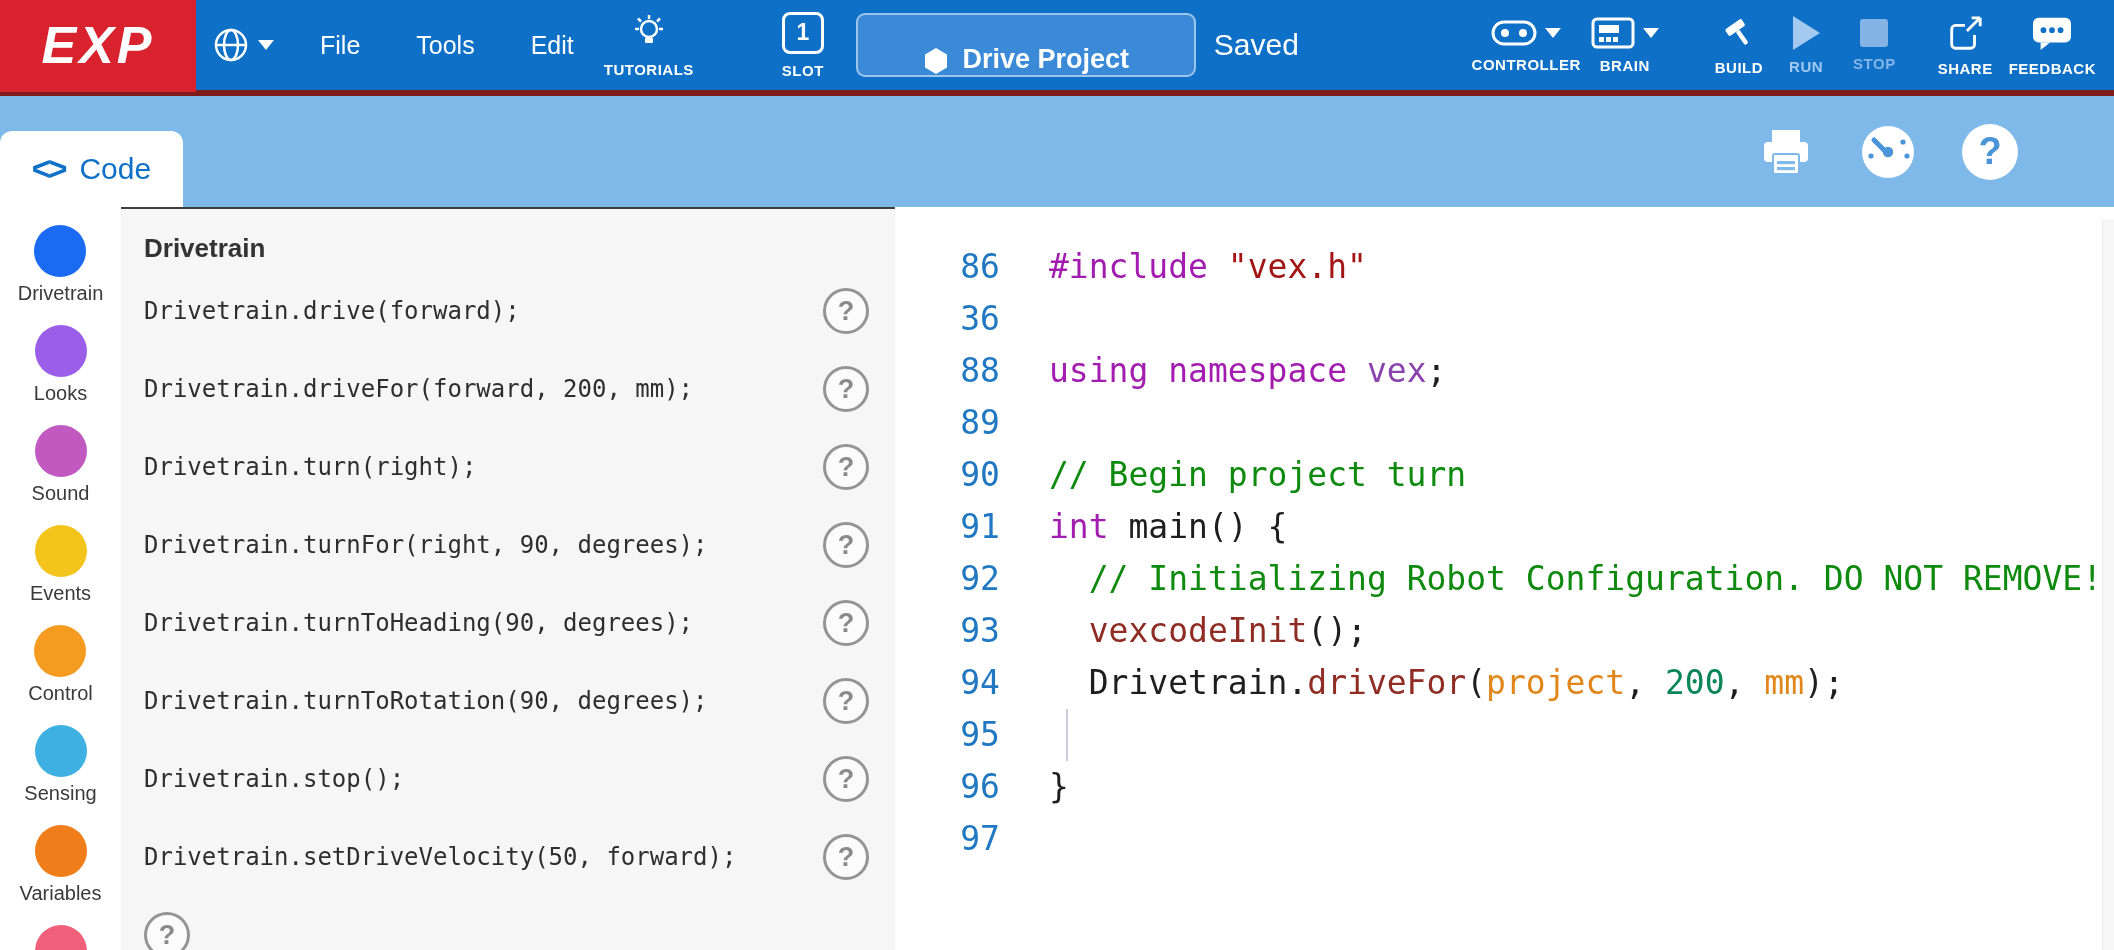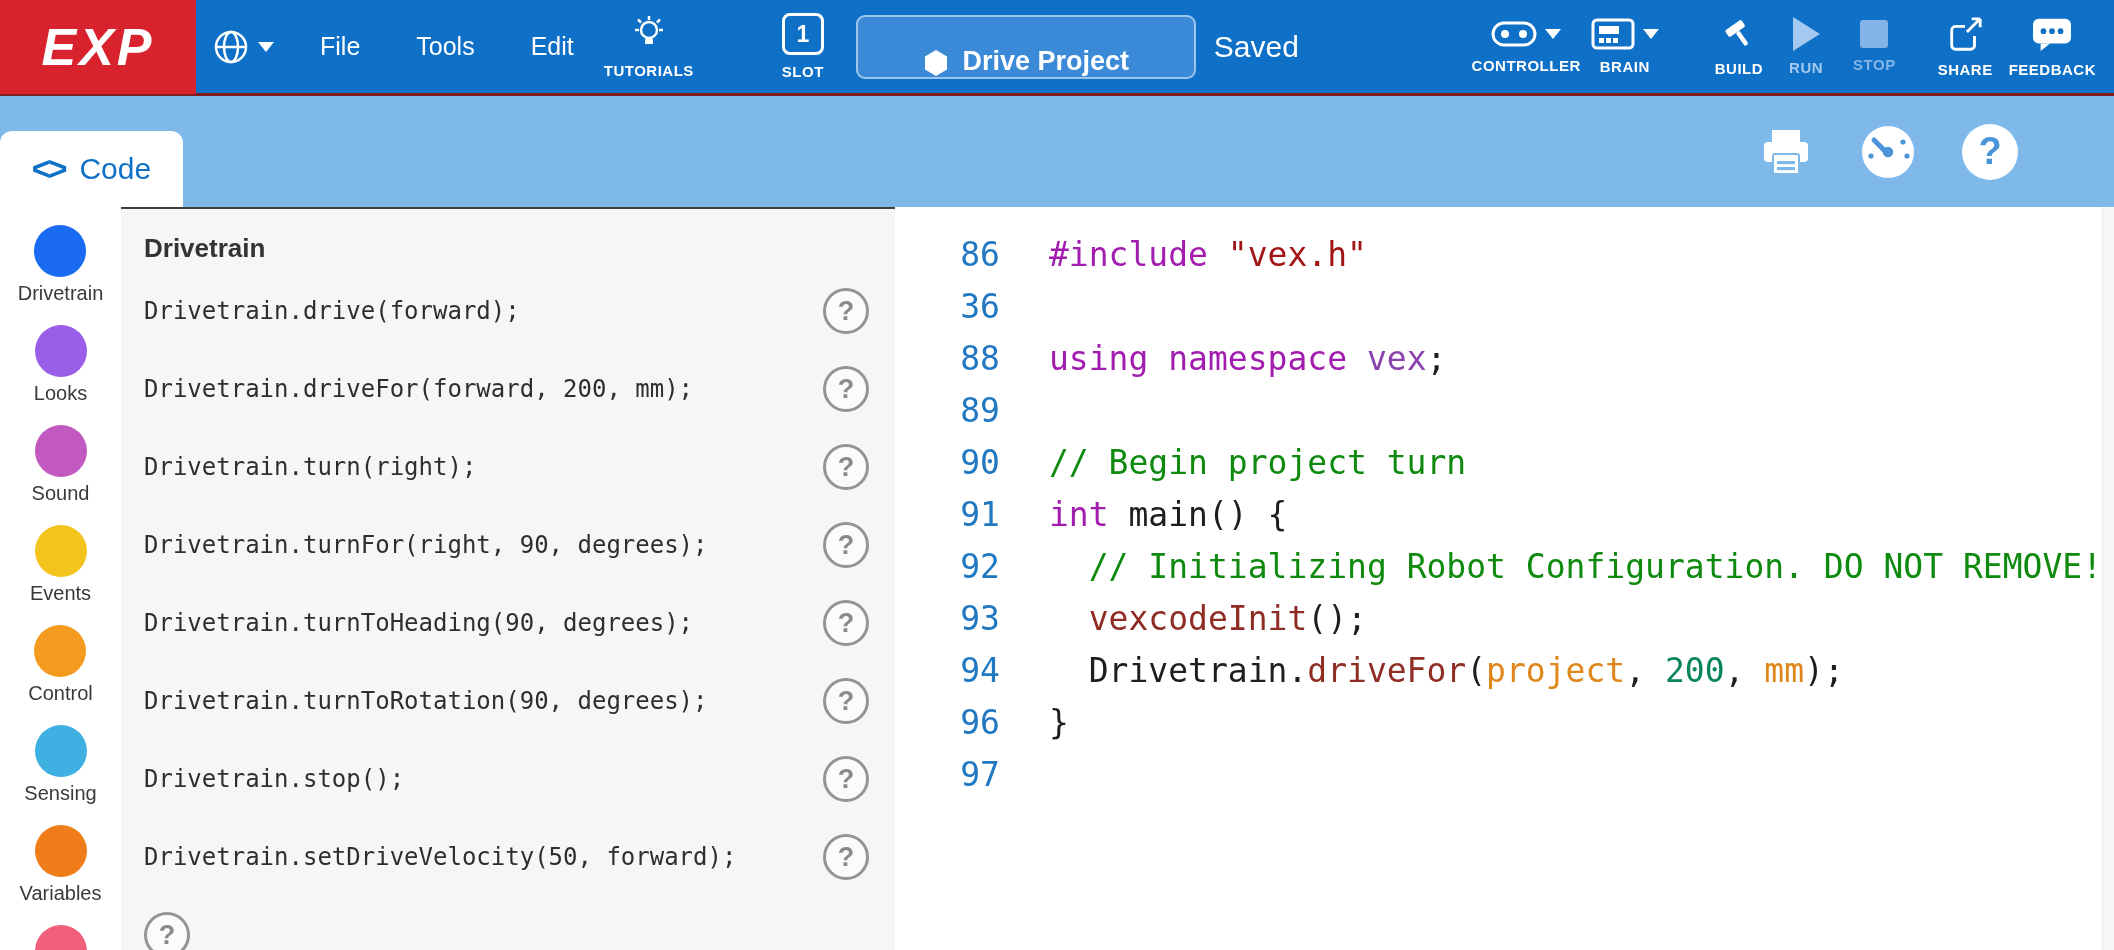--- a/index.html
+++ b/index.html
@@ -1,21 +1,21 @@
 <!DOCTYPE html>
 <html><head>
 <meta charset="utf-8">
 <style>
   * { box-sizing: border-box; margin: 0; padding: 0; }
   html, body { width: 2114px; height: 950px; overflow: hidden; background: #fff;
                font-family: "Liberation Sans", sans-serif; }
 
   
   .topbar { height: 96px; background: #0e70c6; display: flex; align-items: center;
-            color: #fff; border-bottom: 3px solid #7f1d1d; padding-right: 18px; }
+            color: #fff; border-bottom: 6px solid #7f1d1d; padding-right: 18px; }
   .logo { width: 196px; height: 94px; background: #d8232e; display: flex;
           align-items: center; justify-content: center; flex: none; }
   .logo span { font-style: italic; font-weight: bold; font-size: 52px; letter-spacing: 3px; }
   .globe-group { display: flex; align-items: center; margin-left: 16px; }
   .caret { width: 0; height: 0; border-left: 8px solid transparent;
            border-right: 8px solid transparent; border-top: 10px solid #fff; margin-left: 8px; }
   .menu-item { font-size: 25px; cursor: default; }
   .mi-file { margin-left: 46px; } .mi-tools { margin-left: 56px; } .mi-edit { margin-left: 56px; }
   .tb-col { display: flex; flex-direction: column; align-items: center;
             justify-content: center; gap: 8px; height: 96px; }
@@ -66,21 +66,21 @@
   .panel-header { font-size: 26px; font-weight: bold; color: #333; }
   .cmd-list { margin-top: 8px; }
   .cmd-row { display: flex; align-items: center; justify-content: space-between;
              height: 78px; padding-right: 26px; }
   .cmd-text { font-family: "DejaVu Sans Mono", monospace; font-size: 24px; color: #2e2e2e; }
   .help-dot { width: 46px; height: 46px; border: 3px solid #949494; border-radius: 50%;
               color: #8a8a8a; font-size: 27px; font-weight: bold; background: #fbfbfb;
               display: flex; align-items: center; justify-content: center; flex: none; }
 
   .editor { flex: 1; background: #fff; position: relative; overflow: hidden;
-            font-family: "DejaVu Sans Mono", monospace; font-size: 33px; padding-top: 22px; }
+            font-family: "DejaVu Sans Mono", monospace; font-size: 33px; padding-top: 22px; margin-top: 12px; }
   .line { display: flex; height: 52px; line-height: 52px; position: relative; white-space: pre; }
   .ln { width: 105px; text-align: right; color: #1f78c1; flex: none; }
   .code { padding-left: 49px; white-space: pre; color: #1e1e1e; }
   .indent-guide { position: absolute; left: 171px; top: 0; height: 52px;
                   border-left: 2px solid #c9ced6; }
   .scroll-strip { position: absolute; top: 0; right: 0; bottom: 0; width: 12px;
                   background: #f6f6f6; border-left: 1px solid #ececec; z-index: 2; }
   .tk-kw  { color: #a21caf; }
   .tk-str { color: #a31515; }
   .tk-cm  { color: #0e8a0e; }
@@ -322,18 +322,19 @@
     <div>
         <div class="line"><div class="ln">86</div><div class="code"><span class="tk-kw">#include</span><span class="tk-pl"> </span><span class="tk-str">"vex.h"</span></div></div>
         <div class="line"><div class="ln">36</div><div class="code"></div></div>
         <div class="line"><div class="ln">88</div><div class="code"><span class="tk-kw">using</span><span class="tk-pl"> </span><span class="tk-kw">namespace</span><span class="tk-pl"> </span><span class="tk-ns">vex</span><span class="tk-pl">;</span></div></div>
         <div class="line"><div class="ln">89</div><div class="code"></div></div>
         <div class="line"><div class="ln">90</div><div class="code"><span class="tk-cm">// Begin project turn</span></div></div>
         <div class="line"><div class="ln">91</div><div class="code"><span class="tk-kw">int</span><span class="tk-pl"> main() {</span></div></div>
         <div class="line"><div class="ln">92</div><div class="code"><span class="tk-pl">  </span><span class="tk-cm">// Initializing Robot Configuration. DO NOT REMOVE!</span></div></div>
         <div class="line"><div class="ln">93</div><div class="code"><span class="tk-pl">  </span><span class="tk-fn">vexcodeInit</span><span class="tk-pl">();</span></div></div>
         <div class="line"><div class="ln">94</div><div class="code"><span class="tk-pl">  Drivetrain.</span><span class="tk-fn">driveFor</span><span class="tk-pl">(</span><span class="tk-arg">project</span><span class="tk-pl">, </span><span class="tk-num">200</span><span class="tk-pl">, </span><span class="tk-arg">mm</span><span class="tk-pl">);</span></div></div>
+        <div class="line"><div class="ln">95</div><div class="code"></div><div class="indent-guide"></div></div>
         <div class="line"><div class="ln">96</div><div class="code"><span class="tk-pl">}</span></div></div>
         <div class="line"><div class="ln">97</div><div class="code"></div></div>
       </div>
     <div class="scroll-strip"></div>
   </div>
 </div>
 
 </body></html>

